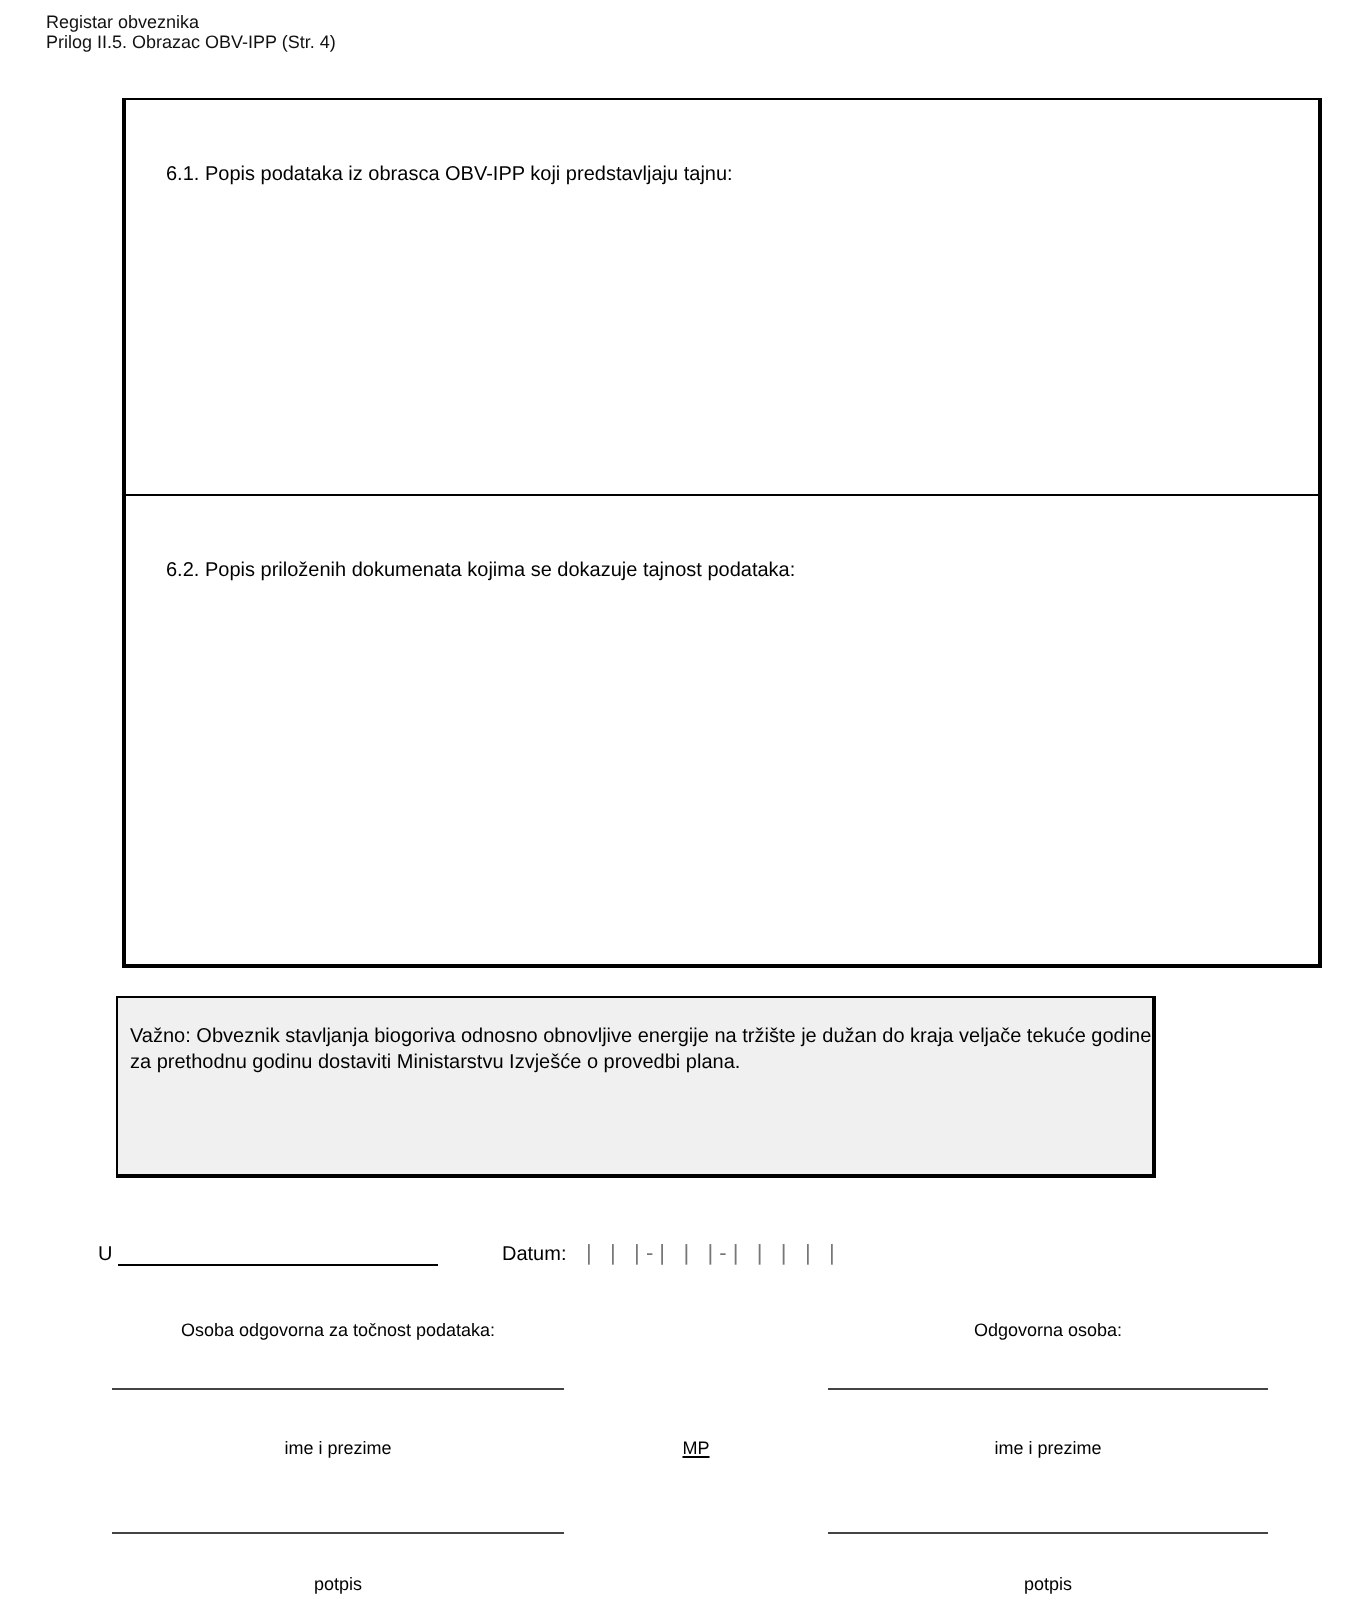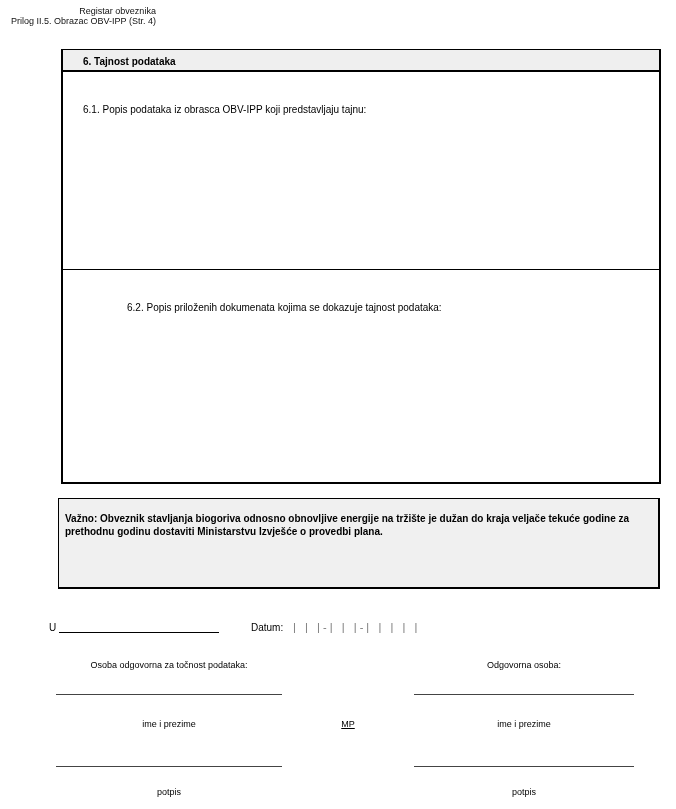--- a/index.html
+++ b/index.html
@@ -1,56 +1,55 @@
 <!DOCTYPE html>
 <html><head>
   <meta charset="utf-8">
   <style>
     html, body { margin: 0; padding: 0; background: #ffffff; }
     body {
       width: 676px; height: 809px; position: relative; overflow: hidden;
       font-family: "Liberation Sans", sans-serif; color: #000;
     }
-    .hdr { position: absolute; left: 11px; top: 6px; font-size: 9px; line-height: 10px; color: #111; text-align: right; }
+    .hdr { position: absolute; left: 23px; top: 6px; font-size: 9px; line-height: 10px; color: #111; }
     .section-box {
       position: absolute; left: 61px; top: 49px; width: 600px; height: 435px;
       border: 2px solid #000; border-top: 1px solid #000; border-left: 2px solid #000;
       box-sizing: border-box;
     }
     .section-title {
       height: 22px; background: #efefef; border-bottom: 2px solid #000;
       font-size: 10px; font-weight: bold; line-height: 23px; padding-left: 20px; box-sizing: border-box;
     }
     .sub1 { height: 198px; border-bottom: 1px solid #000; box-sizing: border-box; }
     .sub-label { font-size: 10px; padding-left: 20px; padding-top: 32px; }
-    .sub2 { height: 211px; margin-left: 44px; }
+    .sub2 { height: 211px; }
     .note-box {
-      position: absolute; left: 58px; top: 498px; width: 602px; height: 91px;
+      position: absolute; left: 58px; top: 498px; width: 520px; height: 91px;
       background: #f0f0f0; border: 1px solid #000; border-right: 2px solid #000; border-bottom: 2px solid #000;
       box-sizing: border-box; padding: 13px 0 0 6px;
-      font-size: 10px; font-weight: bold; line-height: 13px;
+      font-size: 10px; font-weight: normal; line-height: 13px;
     }
     .note-box p { margin: 0 0 11px 0; }
     .place { position: absolute; left: 49px; top: 622px; font-size: 10px; }
     .place-line { position: absolute; left: 59px; top: 632px; width: 160px; border-bottom: 1px solid #000; }
     .date { position: absolute; left: 251px; top: 622px; font-size: 10px; }
     .date-cells { position: absolute; left: 293px; top: 621px; font-size: 11px; color: #777; letter-spacing: 0; white-space: pre; font-family: "Liberation Sans", sans-serif; }
     .lbl { position: absolute; font-size: 9px; text-align: center; }
     .sigline { position: absolute; border-bottom: 1px solid #444; }
   </style>
 </head>
 <body>
 
 <div class="hdr">
   <div>Registar obveznika</div>
   <div>Prilog II.5. Obrazac OBV-IPP (Str. 4)</div>
 </div>
 
 <div class="section-box">
-  <div class="section-title">6. Tajnost podataka</div>
   <div class="sub1">
     <div class="sub-label">6.1. Popis podataka iz obrasca OBV-IPP koji predstavljaju tajnu:</div>
   </div>
   <div class="sub2">
     <div class="sub-label">6.2. Popis priloženih dokumenata kojima se dokazuje tajnost podataka:</div>
   </div>
 </div>
 
 <div class="note-box">
   <p>Važno: Obveznik stavljanja biogoriva odnosno obnovljive energije na tržište je dužan do kraja veljače tekuće godine za prethodnu godinu dostaviti Ministarstvu Izvješće o provedbi plana.</p>

